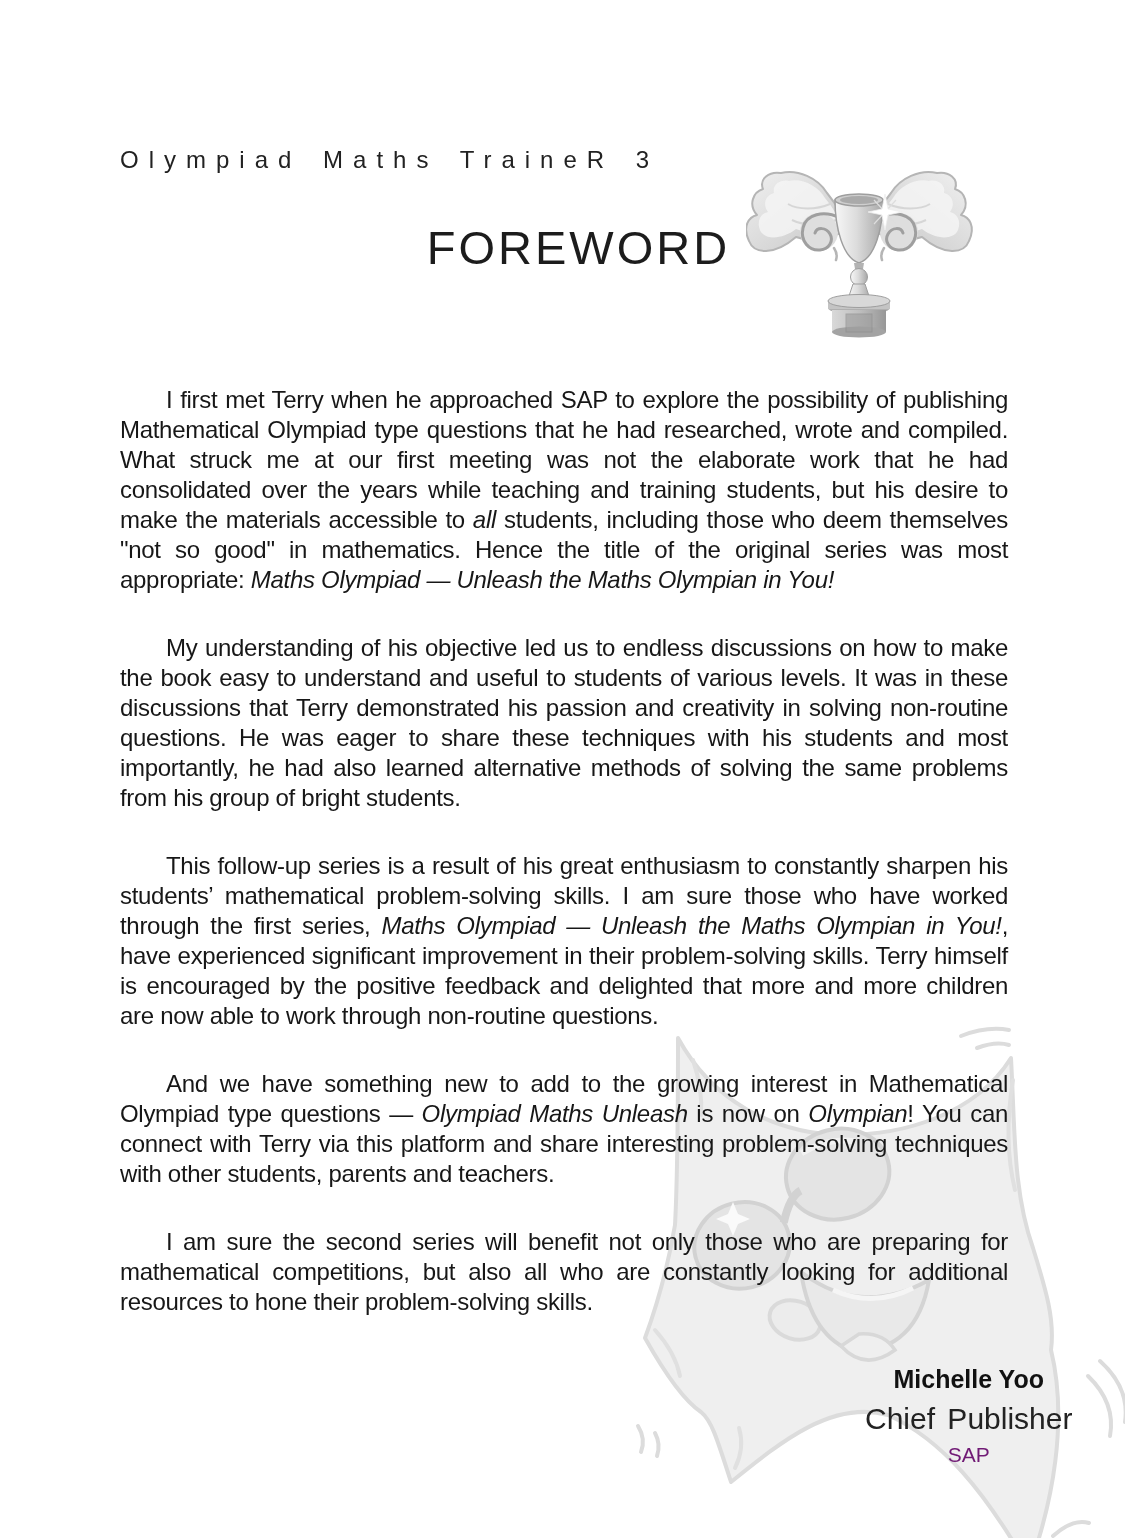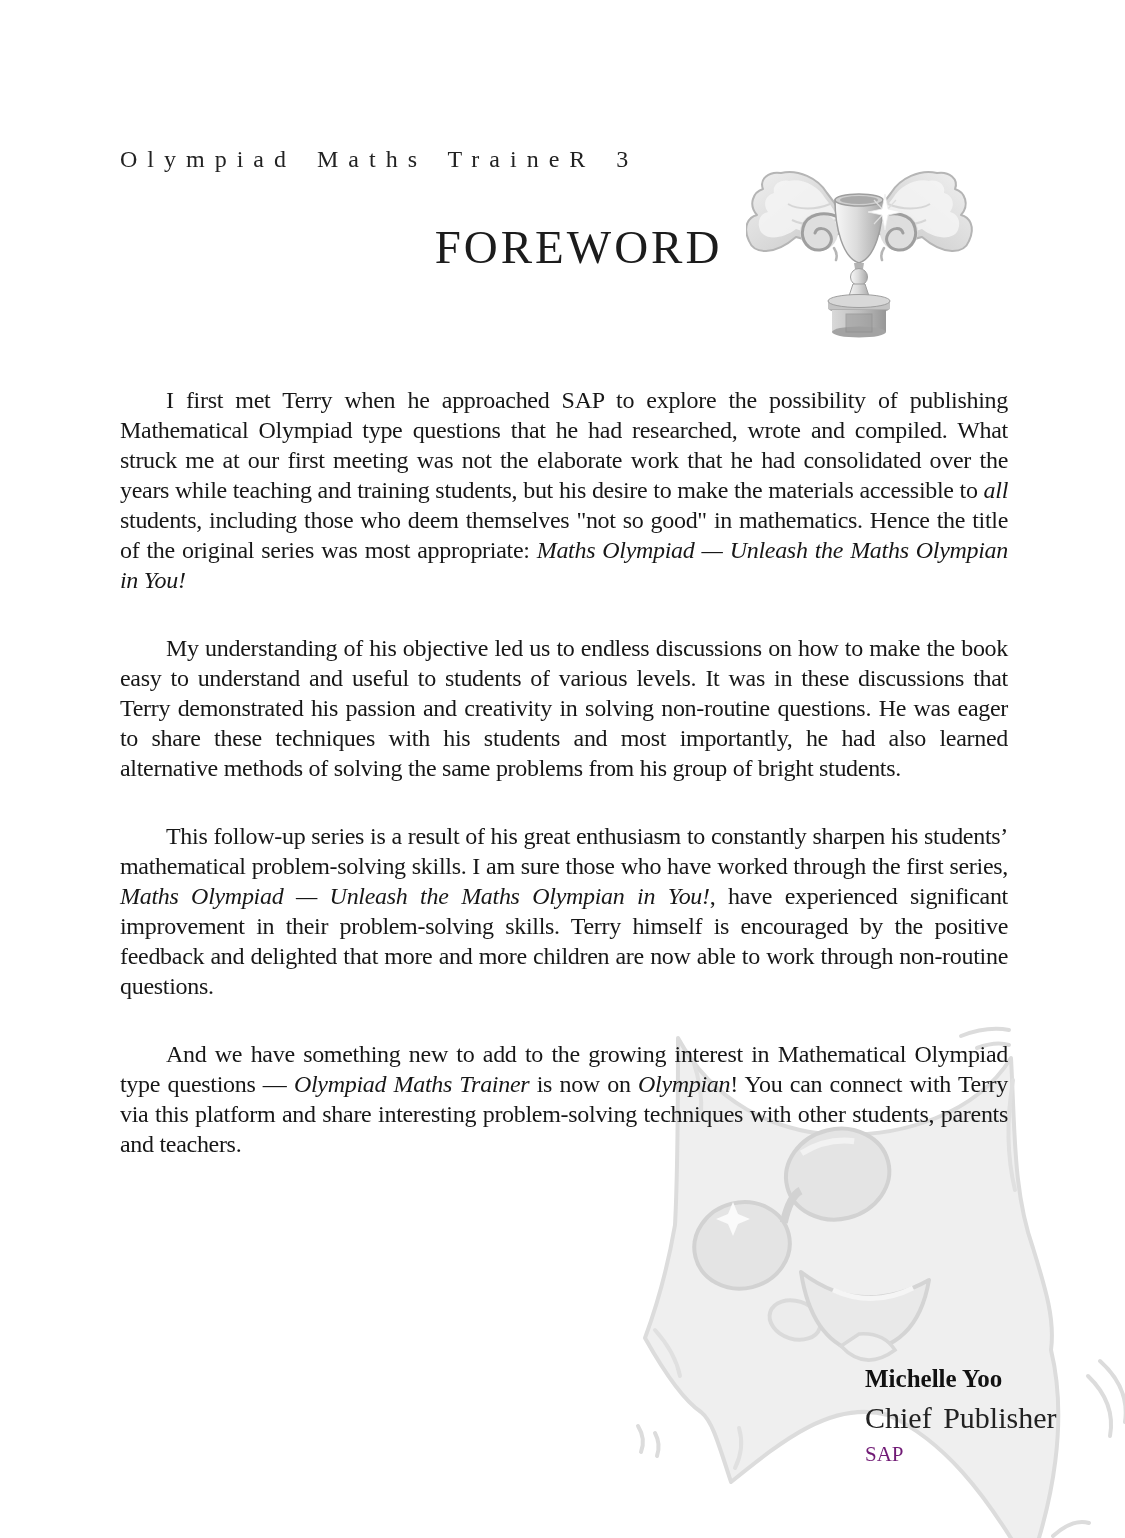--- a/index.html
+++ b/index.html
@@ -3,21 +3,21 @@
 <meta charset="utf-8">
 <style>
   * { box-sizing: border-box; }
   html, body { margin: 0; padding: 0; background: #ffffff; }
   .page {
     position: relative;
     width: 1125px;
     height: 1538px;
     background: #ffffff;
     overflow: hidden;
-    font-family: Liberation Serif, serif;
+    font-family: Liberation Sans, sans-serif;
     color: #191919;
   }
   
   .watermark {
     position: absolute;
     right: -6px;
     bottom: -14px;
     width: 548px;
     height: 532px;
     z-index: 0;
@@ -63,21 +63,21 @@
     text-align: justify;
     color: #171717;
   }
   .body-text p { margin: 17px 0 38px 0; text-indent: 46px; }
   .body-text em { font-style: italic; }
   .signature {
     position: absolute;
     left: 865px;
     top: 1365px;
     z-index: 1;
-    text-align: left;
+    text-align: center;
   }
   .signature .name { font-size: 25px; font-weight: bold; color: #111; margin-bottom: 8px; }
   .signature .role { font-size: 30px; color: #222; margin-bottom: 7px; word-spacing: 4px; }
   .signature .org  { font-size: 21px; color: #701a75; }
 </style>
 </head>
 <body>
 
 <div class="page">
 
@@ -186,21 +186,22 @@
       <rect x="100" y="146" width="26" height="18" fill="#9d9d9d" opacity="0.6" stroke="#8a8a8a" stroke-width="1"></rect>
 
       <path d="M128,32 L150,56 M150,32 L128,56" stroke="#dddddd" stroke-width="1.2"></path>
       <path d="M139,26 L142,41 L156,44 L142,47 L139,62 L136,47 L122,44 L136,41 Z" fill="#ffffff" stroke="#eeeeee" stroke-width="0.8"></path>
     </svg>
 
     <div class="body-text">
       <p><span>I first met Terry when he approached SAP to explore the possibility of publishing Mathematical Olympiad type questions that he had researched, wrote and compiled. What struck me at our first meeting was not the elaborate work that he had consolidated over the years while teaching and training students, but his desire to make the materials accessible to </span><em>all</em><span> students, including those who deem themselves "not so good" in mathematics. Hence the title of the original series was most appropriate: </span><em>Maths Olympiad — Unleash the Maths Olympian in You!</em></p>
       <p><span>My understanding of his objective led us to endless discussions on how to make the book easy to understand and useful to students of various levels. It was in these discussions that Terry demonstrated his passion and creativity in solving non-routine questions. He was eager to share these techniques with his students and most importantly, he had also learned alternative methods of solving the same problems from his group of bright students.</span></p>
       <p><span>This follow-up series is a result of his great enthusiasm to constantly sharpen his students’ mathematical problem-solving skills. I am sure those who have worked through the first series, </span><em>Maths Olympiad — Unleash the Maths Olympian in You!</em><span>, have experienced significant improvement in their problem-solving skills. Terry himself is encouraged by the positive feedback and delighted that more and more children are now able to work through non-routine questions.</span></p>
-      <p><span>And we have something new to add to the growing interest in Mathematical Olympiad type questions — </span><em>Olympiad Maths Trainer</em><span> is now on </span><em>Olympian</em><span>! You can connect with Terry via this platform and share interesting problem-solving techniques with other students, parents and teachers.</span></p>
+      <p><span>And we have something new to add to the growing interest in Mathematical Olympiad type questions — </span><em>Olympiad Maths Unleash</em><span> is now on </span><em>Olympian</em><span>! You can connect with Terry via this platform and share interesting problem-solving techniques with other students, parents and teachers.</span></p>
+      <p><span>I am sure the second series will benefit not only those who are preparing for mathematical competitions, but also all who are constantly looking for additional resources to hone their problem-solving skills.</span></p>
     </div>
 
     <div class="signature">
       <div class="name">Michelle Yoo</div>
       <div class="role">Chief Publisher</div>
       <div class="org">SAP</div>
     </div>
 
   </div>
 </div>

